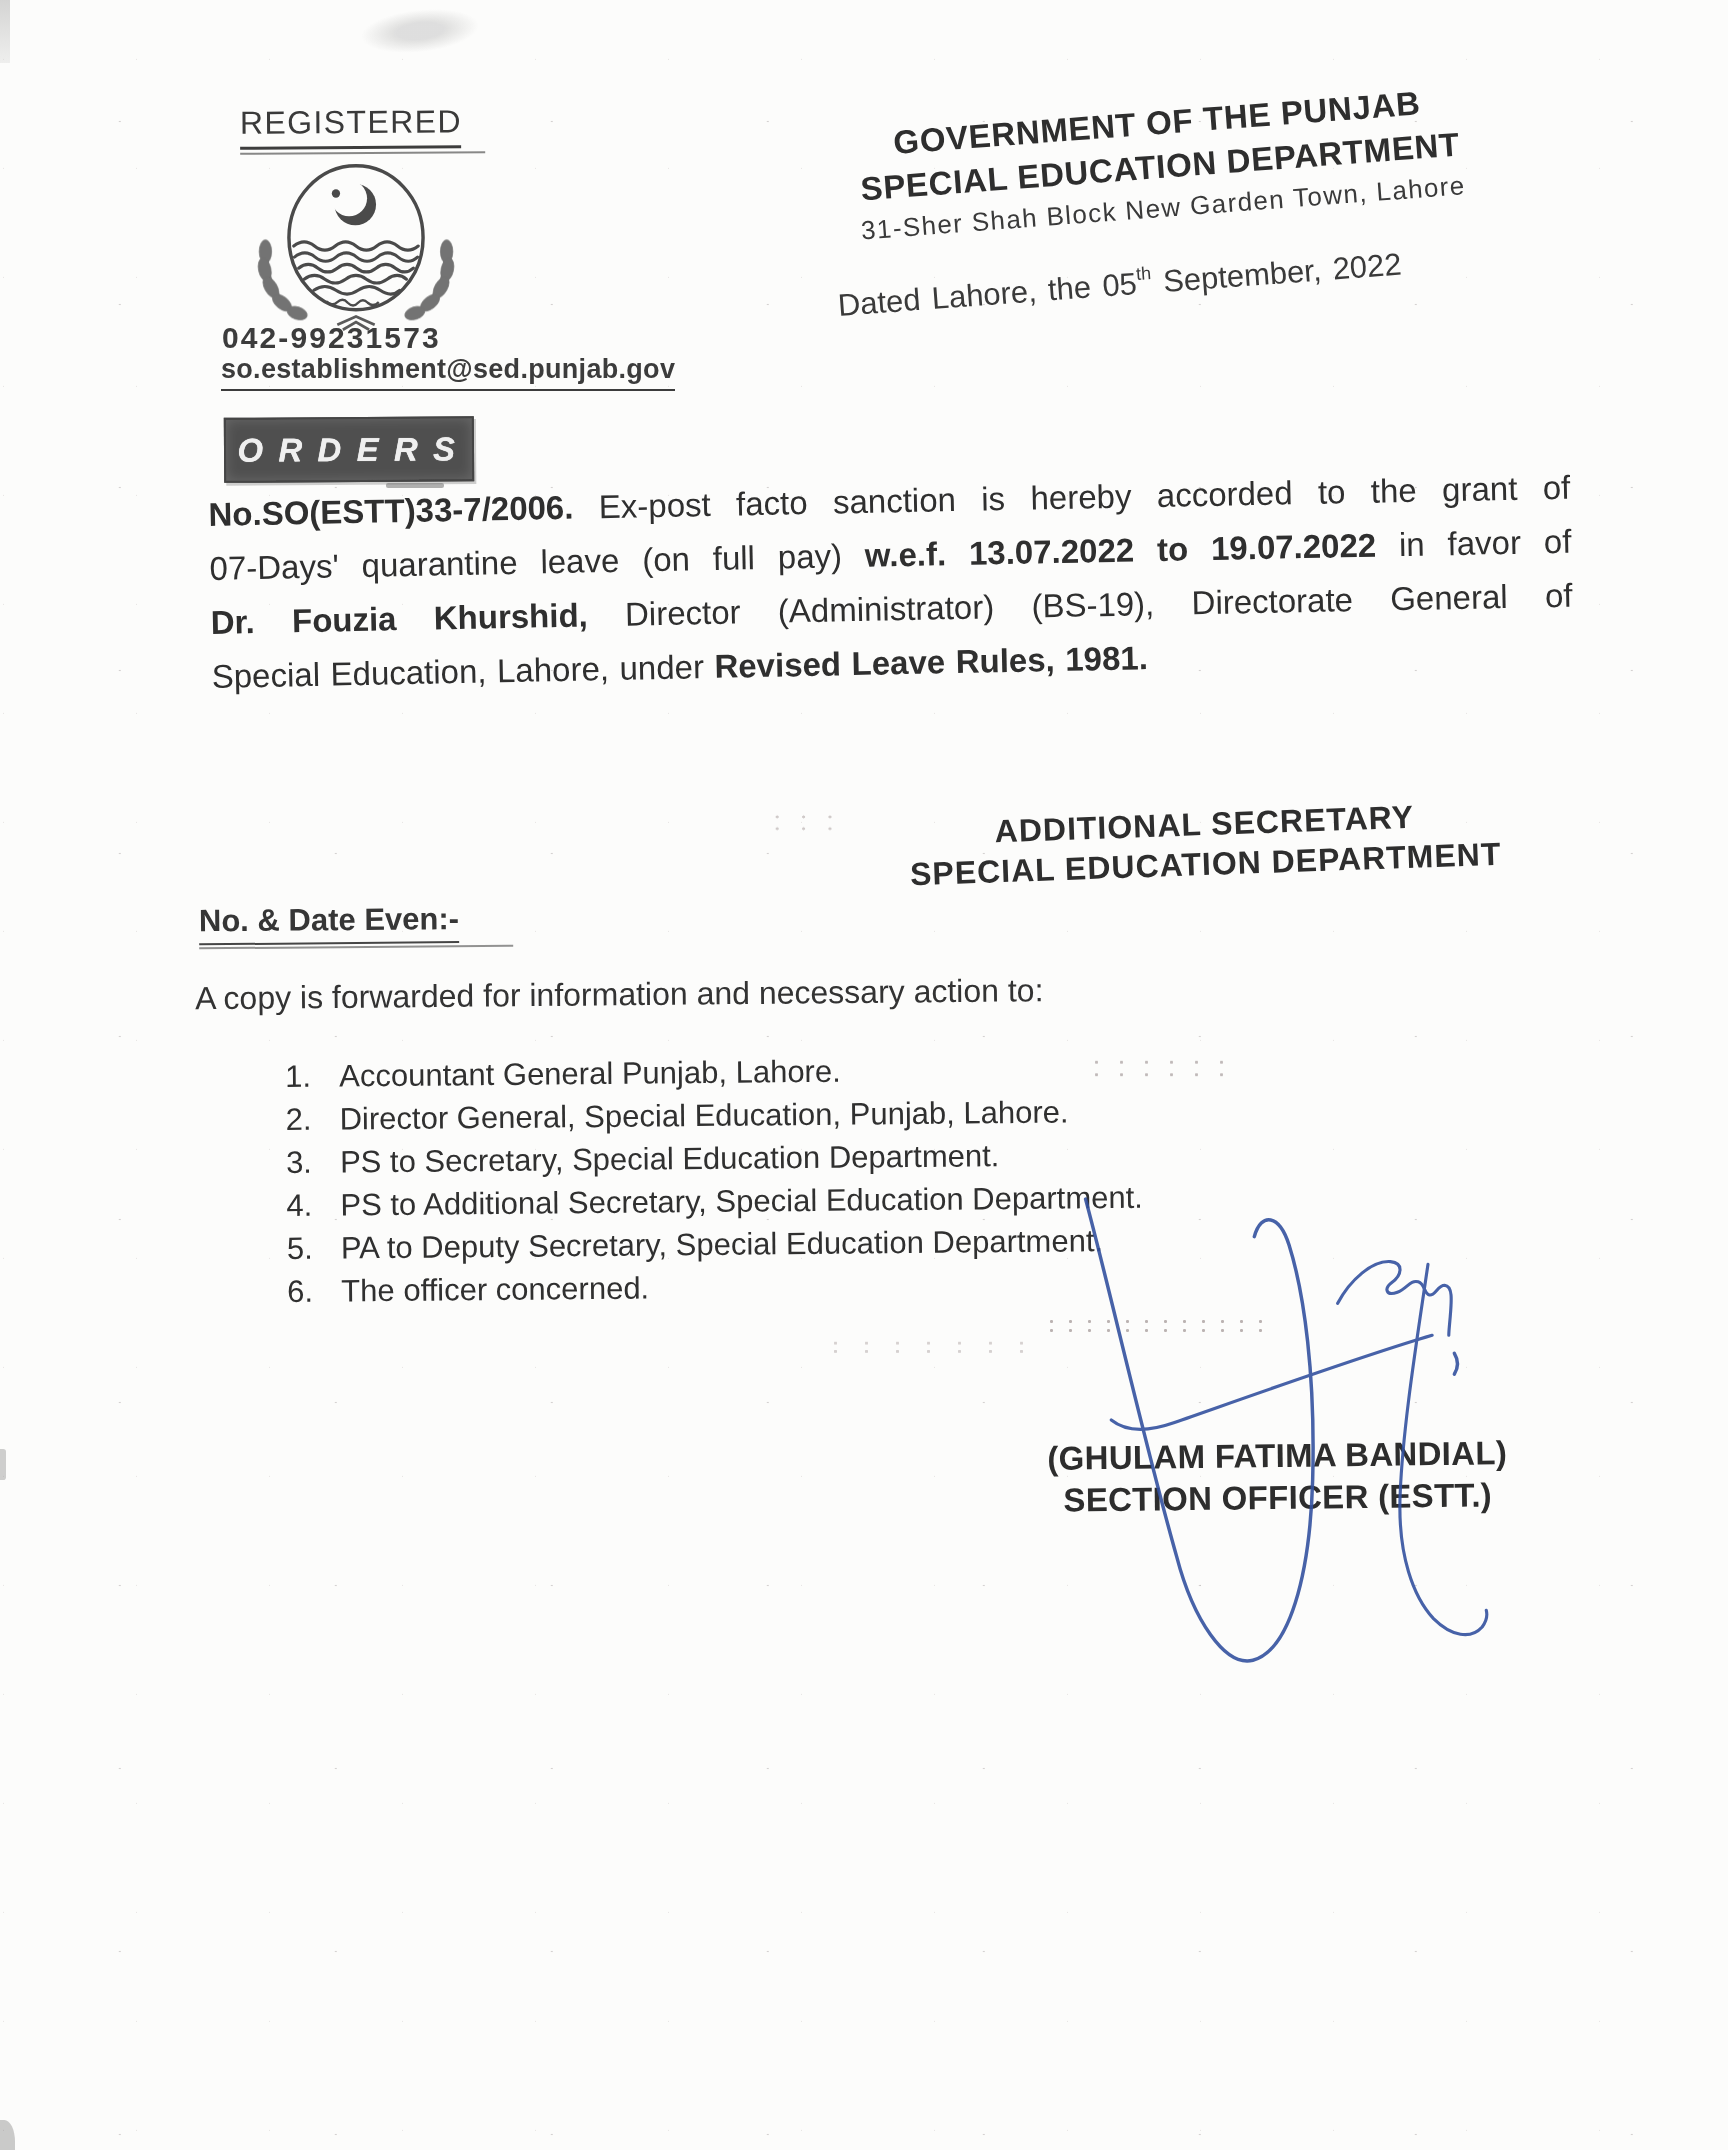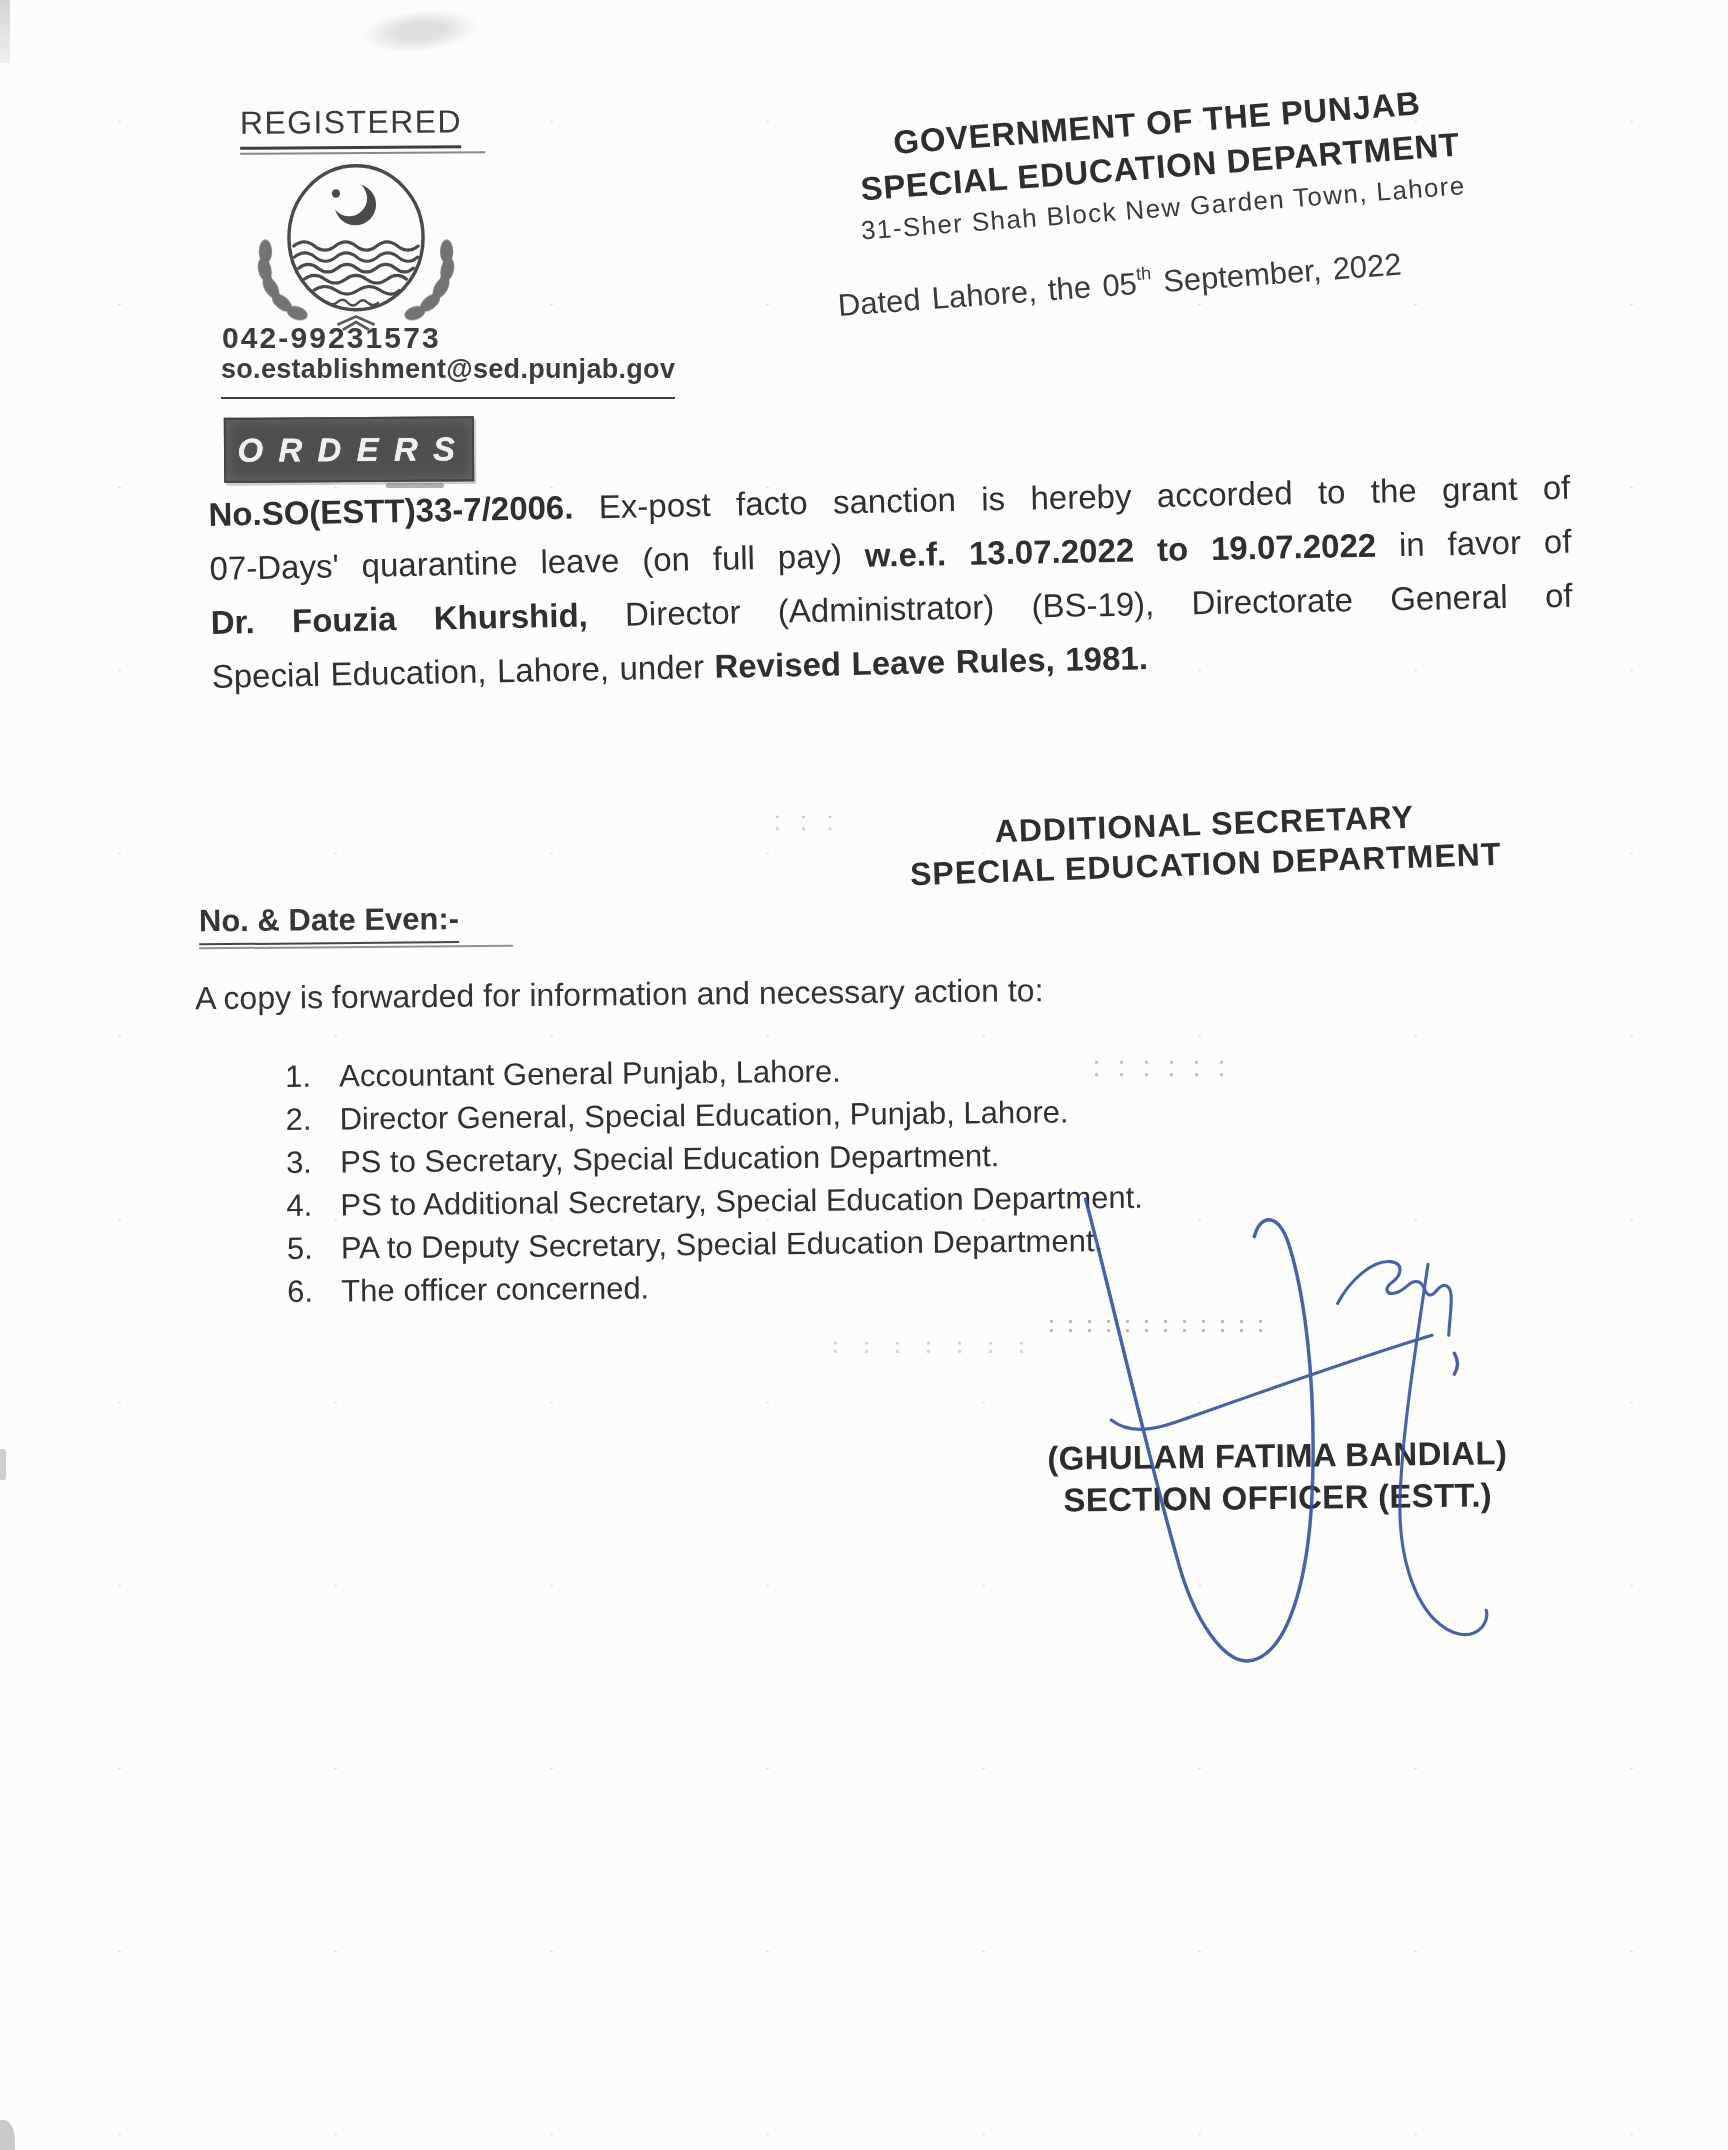--- a/index.html
+++ b/index.html
@@ -24,21 +24,21 @@
   .registered{
     left:240px;top:104px;font-size:32px;letter-spacing:1.4px;color:#3a3a3a;
     transform:rotate(-0.4deg);
   }
   .registered .ul-thick{height:3.5px;background:#3d3d3d;margin-top:4.9px;width:221px;}
   .registered .ul-thin{height:1.4px;background:#6a6a6a;margin-top:2.8px;width:245px;opacity:.8;}
   .logo-wrap{left:235px;top:158px;width:242px;height:174px;}
   .phone{left:222px;top:321px;font-size:30px;font-weight:bold;letter-spacing:2.1px;color:#3c3c3c;}
   .email{
     left:221px;top:354px;font-size:27px;font-weight:bold;color:#3c3c3c;
-    border-bottom:2.1px solid #3c3c3c;padding-bottom:12px;letter-spacing:0.3px;
+    border-bottom:2.1px solid #3c3c3c;padding-bottom:4px;letter-spacing:0.3px;
   }
 
   
   .header-block{
     left:778px;top:104px;width:764px;text-align:center;
     transform:rotate(-4.3deg);color:#2e2e2e;
   }
   .header-block .h1{font-size:33px;font-weight:bold;letter-spacing:0.7px;}
   .header-block .h2{font-size:33px;font-weight:bold;letter-spacing:0.7px;margin-top:5.6px;}
   .header-block .h3{font-size:26px;font-weight:400;margin-top:7px;color:#3a3a3a;letter-spacing:1.4px;}

